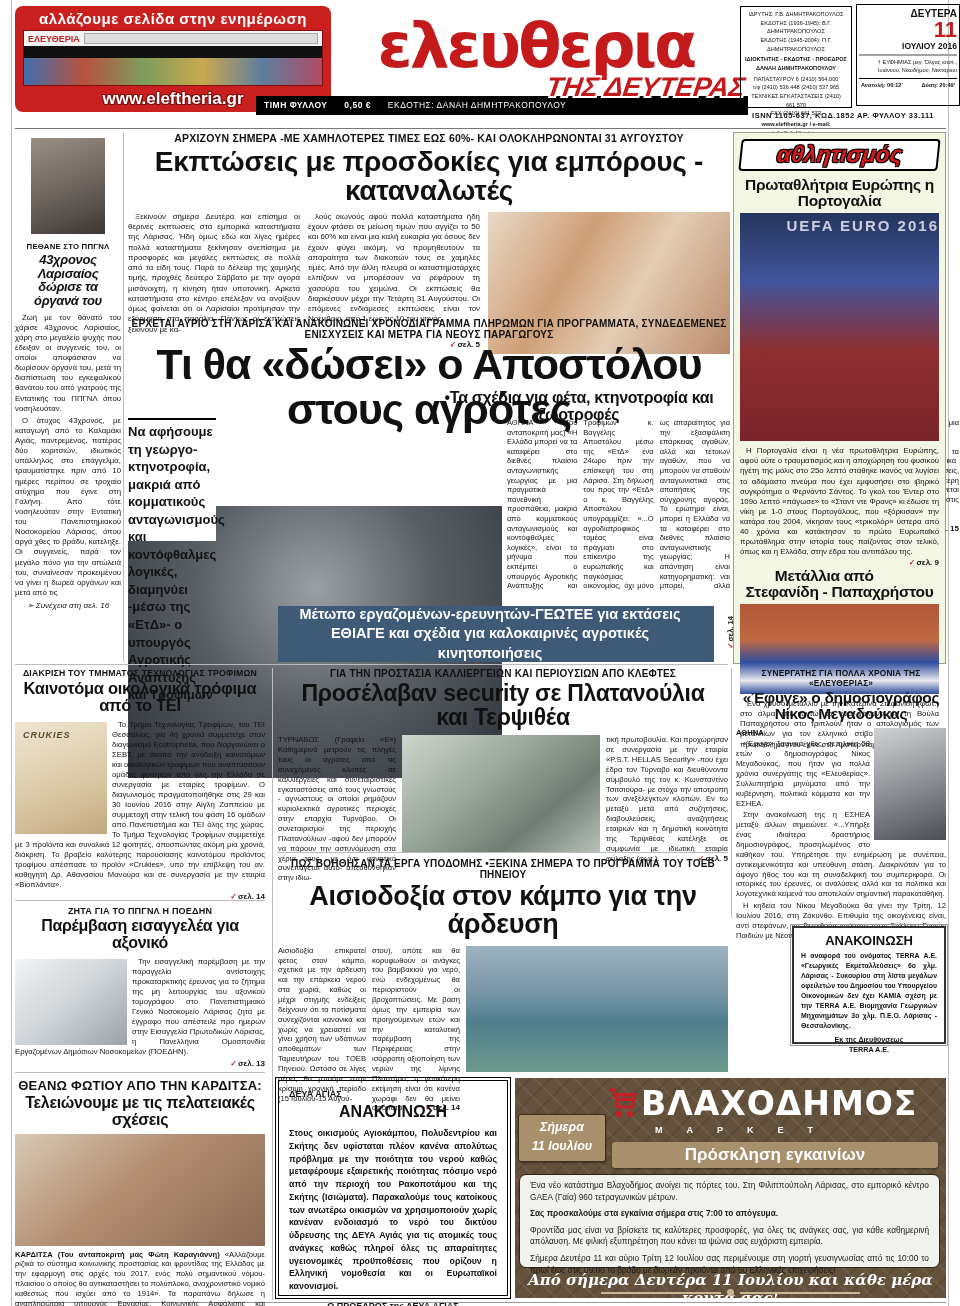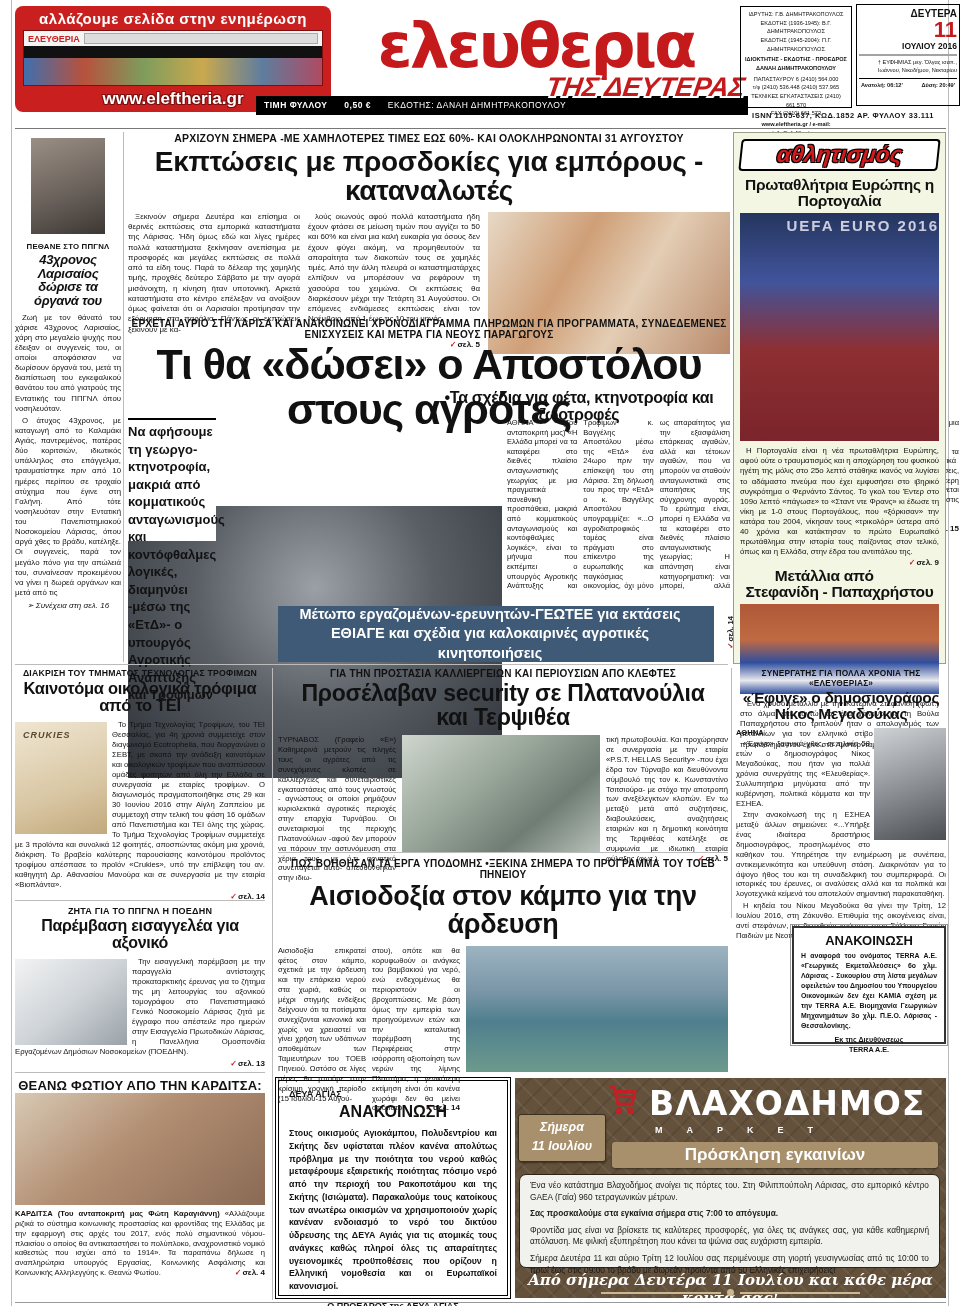--- a/index.html
+++ b/index.html
@@ -264,20 +264,21 @@
     <div class="body" style="font-size:7.7px;">
       <div class="photo ph-ct" style="float:left;width:112px;height:86px;margin:2px 5px 2px 0;"></div>
       <p style="text-indent:6px;">Την εισαγγελική παρέμβαση με την παραγγελία αντίστοιχης προκαταρκτικής έρευνας για το ζήτημα της μη λειτουργίας του αξονικού τομογράφου στο Πανεπιστημιακό Γενικό Νοσοκομείο Λάρισας ζητά με έγγραφο που απέστειλε προ ημερών στην Εισαγγελία Πρωτοδικών Λάρισας, η Πανελλήνια Ομοσπονδία Εργαζομένων Δημόσιων Νοσοκομείων (ΠΟΕΔΗΝ).</p>
       <span class="pref">σελ. 13</span>
     </div>
   </div>
   <div class="hline" style="left:15px;top:1072px;width:250px;background:#bbb;"></div>
 
   <div class="abs" style="left:15px;top:1078px;width:250px;height:222px;">
     <div class="kicker" style="font-size:13px;">ΘΕΑΝΩ ΦΩΤΙΟΥ ΑΠΟ ΤΗΝ ΚΑΡΔΙΤΣΑ:</div>
+    <div class="hl" style="font-size:16px;margin:2px 0 5px;">Τελειώνουμε με τις πελατειακές σχέσεις</div>
     <div class="photo ph-fotiou" style="width:250px;height:112px;margin-bottom:4px;"></div>
     <div class="body" style="font-size:7.6px;">
       <p style="text-indent:0;margin:0;">
         <span class="dateline">ΚΑΡΔΙΤΣΑ (Του ανταποκριτή μας Φώτη Καραγιάννη)</span>
         <span>«Αλλάζουμε ριζικά το σύστημα κοινωνικής προστασίας και φροντίδας της Ελλάδας με την εφαρμογή στις αρχές του 2017, ενός πολύ σημαντικού νόμου-πλαισίου ο οποίος θα αντικαταστήσει το πολύπλοκο, αναχρονιστικό νομικό καθεστώς που ισχύει από το 1914». Τα παραπάνω δήλωσε η αναπληρώτρια υπουργός Εργασίας, Κοινωνικής Ασφάλισης και Κοινωνικής Αλληλεγγύης κ. Θεανώ Φωτίου.</span>
         <span class="pref">σελ. 4</span>
       </p>
     </div>
   </div>
 
@@ -321,21 +322,21 @@
     <div class="org">ΔΕΥΑ ΑΓΙΑΣ</div>
     <div class="ttl">ΑΝΑΚΟΙΝΩΣΗ</div>
     <div class="bd">Στους οικισμούς Αγιοκάμπου, Πολυδεντρίου και Σκήτης δεν υφίσταται πλέον κανένα απολύτως πρόβλημα με την ποιότητα του νερού καθώς μεταφέρουμε εξαιρετικής ποιότητας πόσιμο νερό από την περιοχή του Ρακοποτάμου και της Σκήτης (Ισιώματα). Παρακαλούμε τους κατοίκους των ανωτέρω οικισμών να χρησιμοποιούν χωρίς κανέναν ενδοιασμό το νερό του δικτύου ύδρευσης της ΔΕΥΑ Αγιάς για τις ατομικές τους ανάγκες καθώς πληροί όλες τις απαραίτητες υγειονομικές προϋποθέσεις που ορίζουν η Ελληνική νομοθεσία και οι Ευρωπαϊκοί κανονισμοί.</div>
     <div class="sig">
       <div>Ο ΠΡΟΕΔΡΟΣ της ΔΕΥΑ ΑΓΙΑΣ</div>
 
     </div>
   </div>
 
   <div class="abs ad" style="left:515px;top:1078px;width:431px;height:220px;">
-    <div class="abs" style="left:92px;top:6px;display:flex;align-items:flex-start;gap:12px;">
+    <div class="abs" style="left:92px;top:6px;display:flex;align-items:center;gap:4px;">
       <svg width="30" height="34" viewBox="0 0 30 34">
         <path d="M2 3 h5 l4 17 h14 l3 -12 h-19" fill="none" stroke="#c32026" stroke-width="3"></path>
         <circle cx="12" cy="27" r="3.2" fill="#c32026"></circle>
         <circle cx="23" cy="27" r="3.2" fill="#c32026"></circle>
         <rect x="8" y="6" width="18" height="3" fill="#c32026"></rect>
         <rect x="9" y="11" width="17" height="3" fill="#c32026"></rect>
       </svg>
       <span class="brand">ΒΛΑΧΟΔΗΜΟΣ</span>
     </div>
     <div class="abs market" style="left:140px;top:47px;">ΜΑΡΚΕΤ</div>

